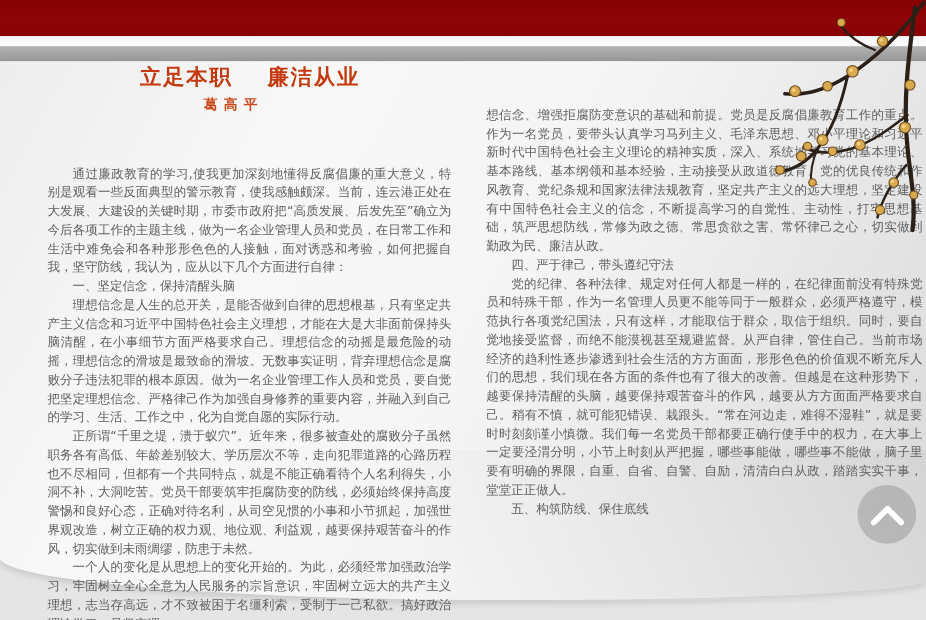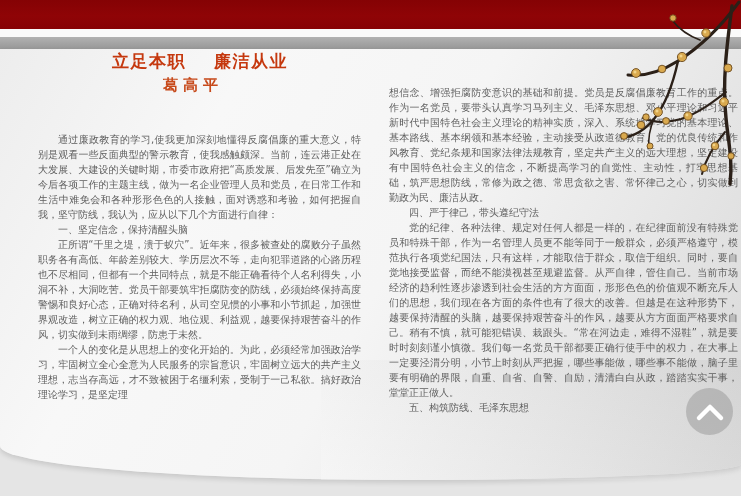--- a/index.html
+++ b/index.html
@@ -19,21 +19,21 @@
     border-bottom-left-radius:55% 34px;border-bottom-right-radius:45% 16px;
     box-shadow:0 3px 5px rgba(0,0,0,0.12);}
   .spread .curl{position:absolute;right:0;bottom:0;width:420px;height:120px;
     background:linear-gradient(to top right,rgba(255,255,255,0.25),rgba(90,90,90,0.06));
     pointer-events:none;}
 
   
   .title{position:absolute;left:112px;top:50px;font-size:17px;font-weight:bold;
     color:#c5380e;letter-spacing:1.5px;white-space:nowrap;}
   .title .t2{margin-left:28px;}
-  .author{position:absolute;left:163px;top:76px;font-size:15px;color:#c74a1b;
+  .author{position:absolute;left:163px;top:76px;font-size:11px;color:#c74a1b;
     letter-spacing:5px;font-weight:bold;}
 
   
   .col{position:absolute;font-size:10px;line-height:15px;color:#606060;
     text-align:justify;letter-spacing:0;}
   .col-left{left:38px;top:92px;width:323px;margin-top:40px;}
   .col-right{left:389px;top:85px;width:349px;}
   .para{margin:0;text-indent:2em;}
   .para.continuation{text-indent:0;}
   .para.heading{text-indent:2em;}
@@ -60,28 +60,29 @@
   </div>
 
   <div class="title">
     <span class="t1">立足本职</span><span class="t2">廉洁从业</span>
   </div>
   <div class="author">葛高平</div>
 
   <div class="col col-left">
       <p class="para body">通过廉政教育的学习,使我更加深刻地懂得反腐倡廉的重大意义，特别是观看一些反面典型的警示教育，使我感触颇深。当前，连云港正处在大发展、大建设的关键时期，市委市政府把“高质发展、后发先至”确立为今后各项工作的主题主线，做为一名企业管理人员和党员，在日常工作和生活中难免会和各种形形色色的人接触，面对诱惑和考验，如何把握自我，坚守防线，我认为，应从以下几个方面进行自律：</p>
       <p class="para heading">一、坚定信念，保持清醒头脑</p>
+      <p class="para body">理想信念是人生的总开关，是能否做到自律的思想根基，只有坚定共产主义信念和习近平中国特色社会主义理想，才能在大是大非面前保持头脑清醒，在小事细节方面严格要求自己。理想信念的动摇是最危险的动摇，理想信念的滑坡是最致命的滑坡。无数事实证明，背弃理想信念是腐败分子违法犯罪的根本原因。做为一名企业管理工作人员和党员，要自觉把坚定理想信念、严格律己作为加强自身修养的重要内容，并融入到自己的学习、生活、工作之中，化为自觉自愿的实际行动。</p>
       <p class="para body">正所谓“千里之堤，溃于蚁穴”。近年来，很多被查处的腐败分子虽然职务各有高低、年龄差别较大、学历层次不等，走向犯罪道路的心路历程也不尽相同，但都有一个共同特点，就是不能正确看待个人名利得失，小洞不补，大洞吃苦。党员干部要筑牢拒腐防变的防线，必须始终保持高度警惕和良好心态，正确对待名利，从司空见惯的小事和小节抓起，加强世界观改造，树立正确的权力观、地位观、利益观，越要保持艰苦奋斗的作风，切实做到未雨绸缪，防患于未然。</p>
       <p class="para body">一个人的变化是从思想上的变化开始的。为此，必须经常加强政治学习，牢固树立全心全意为人民服务的宗旨意识，牢固树立远大的共产主义理想，志当存高远，才不致被困于名缰利索，受制于一己私欲。搞好政治理论学习，是坚定理</p>
     </div>
   <div class="col col-right">
       <p class="para continuation">想信念、增强拒腐防变意识的基础和前提。党员是反腐倡廉教育工作的重点。作为一名党员，要带头认真学习马列主义、毛泽东思想、邓小平理论和习近平新时代中国特色社会主义理论的精神实质，深入、系统地学习党的基本理论、基本路线、基本纲领和基本经验，主动接受从政道德教育、党的优良传统和作风教育、党纪条规和国家法律法规教育，坚定共产主义的远大理想，坚定建设有中国特色社会主义的信念，不断提高学习的自觉性、主动性，打牢思想基础，筑严思想防线，常修为政之德、常思贪欲之害、常怀律己之心，切实做到勤政为民、廉洁从政。</p>
       <p class="para heading">四、严于律己，带头遵纪守法</p>
       <p class="para body">党的纪律、各种法律、规定对任何人都是一样的，在纪律面前没有特殊党员和特殊干部，作为一名管理人员更不能等同于一般群众，必须严格遵守，模范执行各项党纪国法，只有这样，才能取信于群众，取信于组织。同时，要自觉地接受监督，而绝不能漠视甚至规避监督。从严自律，管住自己。当前市场经济的趋利性逐步渗透到社会生活的方方面面，形形色色的价值观不断充斥人们的思想，我们现在各方面的条件也有了很大的改善。但越是在这种形势下，越要保持清醒的头脑，越要保持艰苦奋斗的作风，越要从方方面面严格要求自己。稍有不慎，就可能犯错误、栽跟头。“常在河边走，难得不湿鞋”，就是要时时刻刻谨小慎微。我们每一名党员干部都要正确行使手中的权力，在大事上一定要泾渭分明，小节上时刻从严把握，哪些事能做，哪些事不能做，脑子里要有明确的界限，自重、自省、自警、自励，清清白白从政，踏踏实实干事，堂堂正正做人。</p>
-      <p class="para heading">五、构筑防线、毛泽东思想</p>
+      <p class="para heading">五、构筑防线、保住底线</p>
     </div>
 
   <svg class="blossom" width="125" height="198" viewBox="0 0 125 198">
     <g stroke="#2b2018" fill="none" stroke-linecap="round">
       <path d="M123,2 C104,28 84,47 62,61 C46,71 30,77 12,75" stroke-width="3"></path>
       <path d="M62,61 C57,84 50,104 38,119 C30,129 19,136 6,138" stroke-width="2.4"></path>
       <path d="M116,6 C111,44 106,82 110,118 C112,140 117,160 114,184" stroke-width="3.4"></path>
       <path d="M110,92 C97,102 83,113 65,119 C51,123 38,123 27,118" stroke-width="2"></path>
       <path d="M109,132 C99,144 90,157 86,174" stroke-width="2"></path>
       <path d="M84,40 C73,36 63,29 56,20" stroke-width="1.8"></path>

